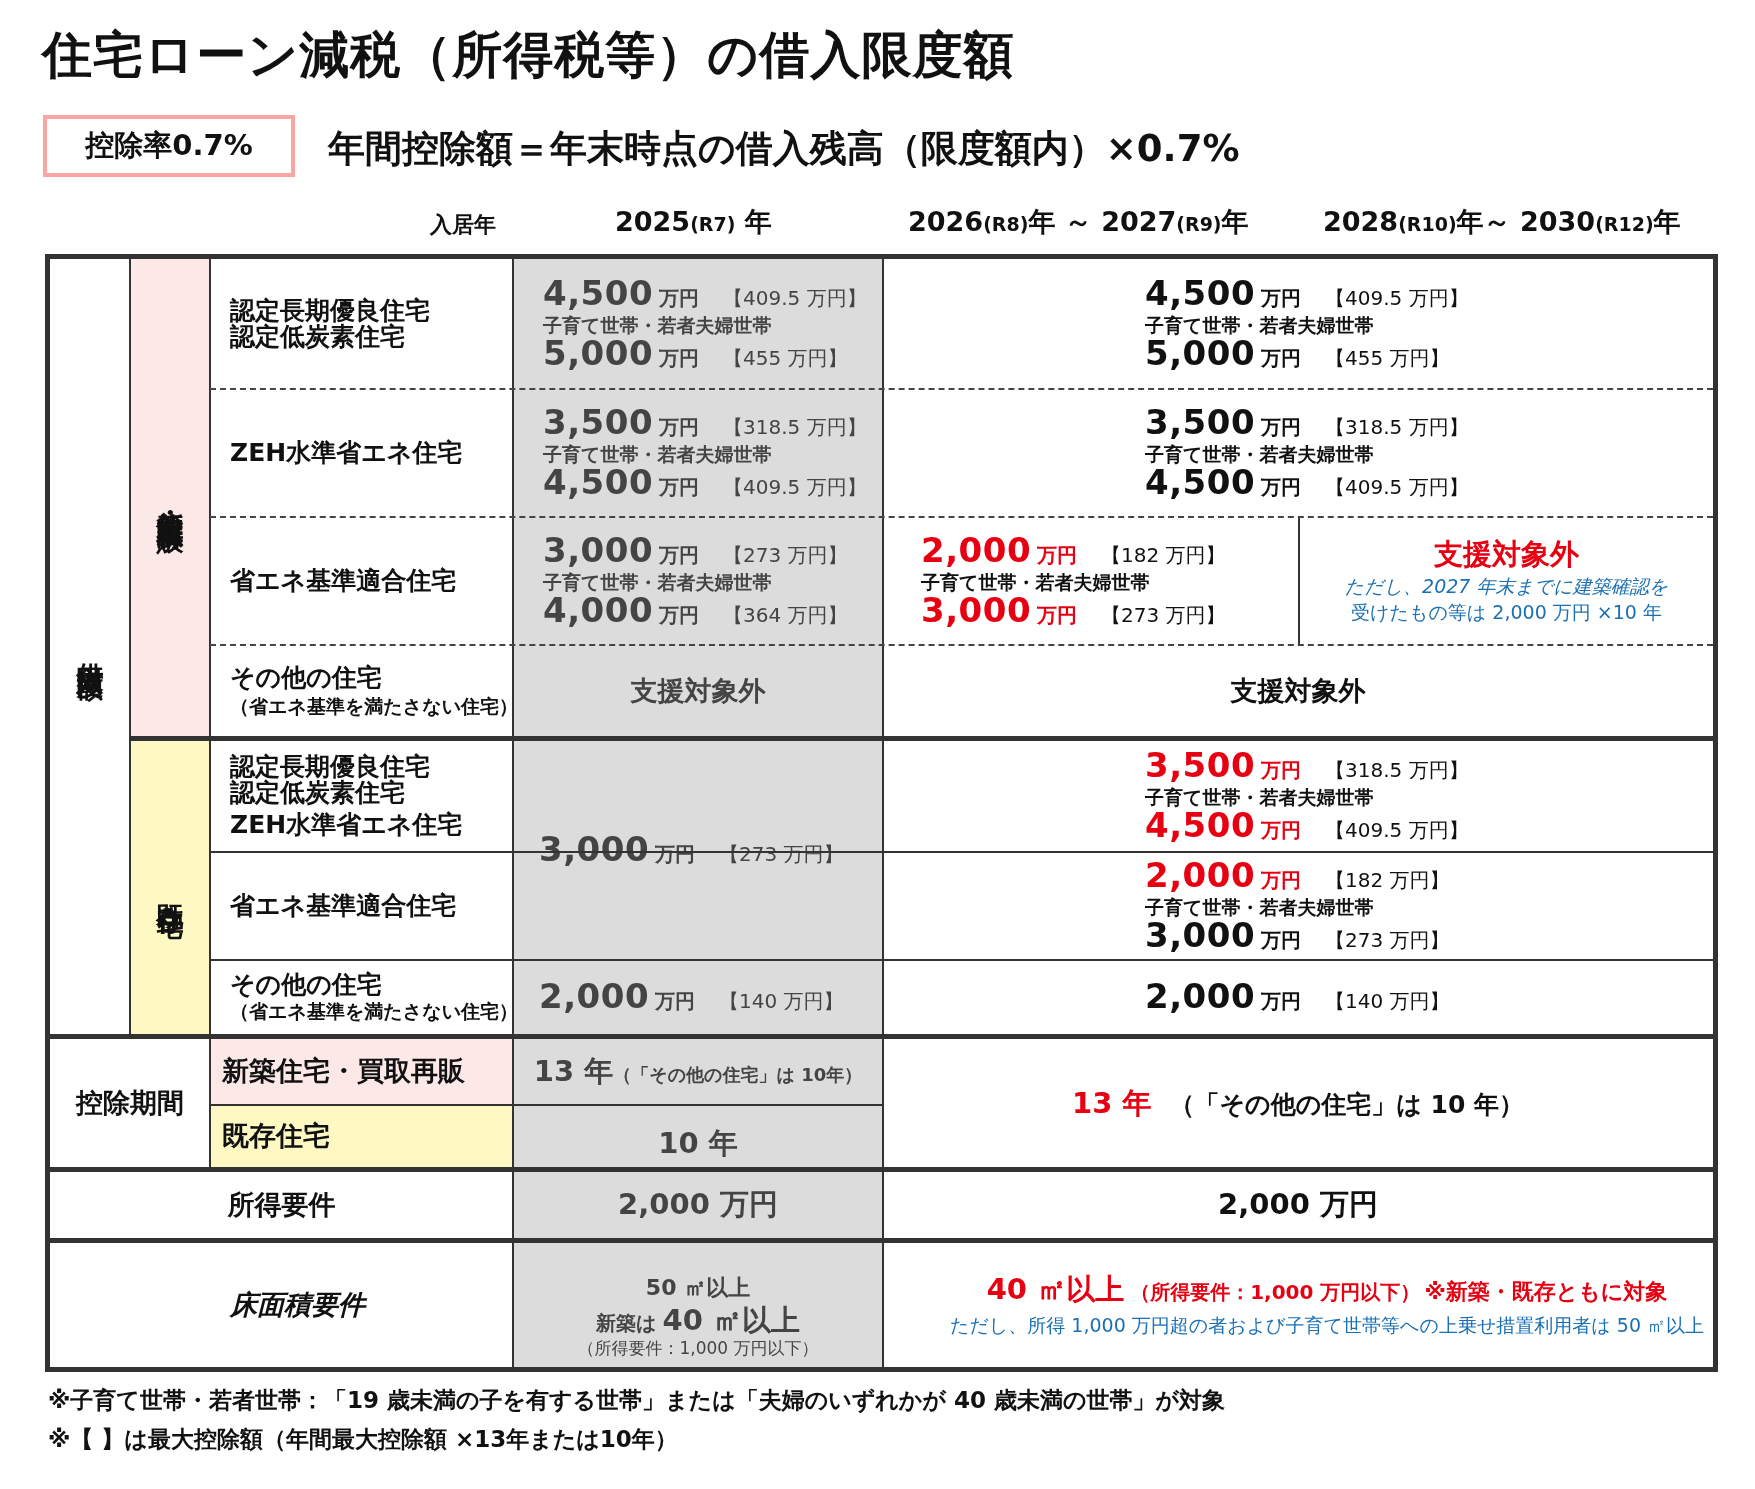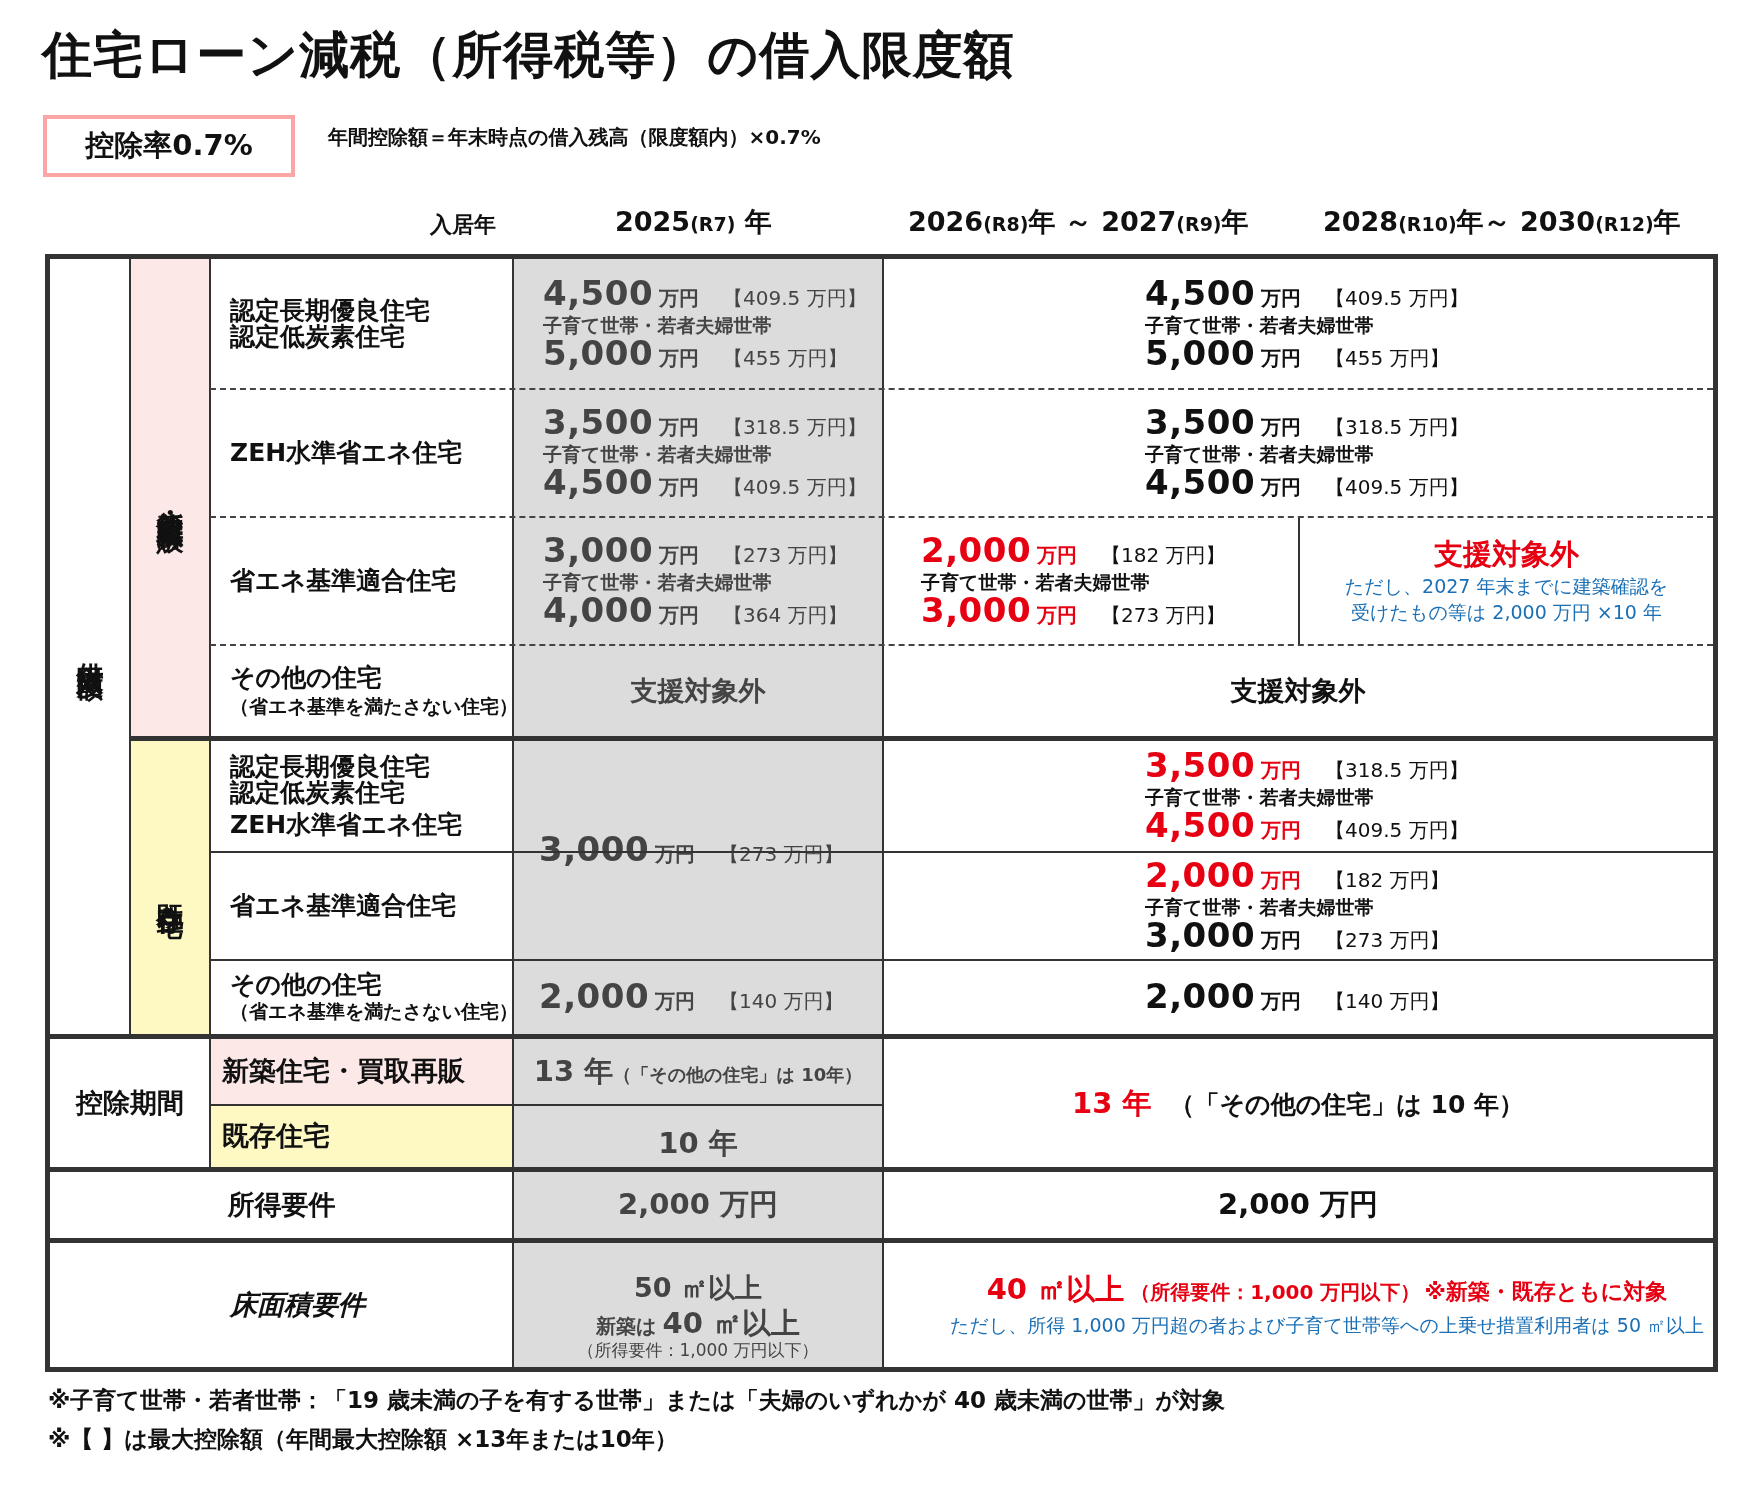--- a/index.html
+++ b/index.html
@@ -1,20 +1,20 @@
 <!DOCTYPE html>
 <html><head>
 <meta charset="utf-8">
 <style>
   html,body{margin:0;padding:0;background:#fff;}
   body{width:1755px;height:1489px;position:relative;overflow:hidden;font-family:"DejaVu Sans","Liberation Sans",sans-serif;color:#111;}
   .abs{position:absolute;box-sizing:border-box;}
   .title{left:42px;top:22px;font-size:50px;font-weight:bold;letter-spacing:1px;white-space:nowrap;}
   .ratebox{left:43px;top:115px;width:252px;height:62px;border:4px solid #fca5a5;display:flex;align-items:center;justify-content:center;font-size:29px;font-weight:bold;}
-  .formula{left:328px;top:124px;font-size:20px;font-weight:bold;white-space:nowrap;}
+  .formula{left:328px;top:124px;font-size:37px;font-weight:bold;white-space:nowrap;}
   .hdr{top:204px;font-size:27px;font-weight:bold;white-space:nowrap;}
   .hdr small{font-size:19px;}
   .tbl{left:45px;top:254px;width:1673px;height:1118px;border:5px solid #333;}
   .cell{position:absolute;box-sizing:border-box;display:flex;flex-direction:column;justify-content:center;}
   .pink{background:#fde8e8;}
   .blue{background:#fef9c3;}
   .gray{background:#dcdcdc;}
   .vline{position:absolute;width:2px;background:#333;}
   .hline{position:absolute;height:2px;background:#333;}
   .thick{height:5px;}
@@ -102,21 +102,21 @@
     <div class="note line">子育て世帯・若者夫婦世帯</div>
     <div class="line"><span class="amt">4,500</span><span class="unit">万円</span><span class="br">【409.5 万円】</span></div>
   </div>
   <div class="cell" style="left:833px;top:258px;width:415px;height:128px;padding-left:38px;">
     <div class="line"><span class="amt red">2,000</span><span class="unit red">万円</span><span class="br">【182 万円】</span></div>
     <div class="note line">子育て世帯・若者夫婦世帯</div>
     <div class="line"><span class="amt red">3,000</span><span class="unit red">万円</span><span class="br">【273 万円】</span></div>
   </div>
   <div class="cell center" style="left:1250px;top:258px;width:413px;height:128px;">
     <div class="line red" style="font-size:29px;font-weight:bold;">支援対象外</div>
-    <div class="line blu" style="font-size:19px;margin-top:8px;">ただし、2027 年末までに建築確認を</div>
+    <div class="line blu" style="font-size:19px;margin-top:8px;font-style:italic;">ただし、2027 年末までに建築確認を</div>
     <div class="line blu" style="font-size:19px;margin-top:6px;">受けたもの等は 2,000 万円 ×10 年</div>
   </div>
   <div class="cell center" style="left:833px;top:386px;width:830px;height:92px;">
       <div class="line" style="font-size:27px;font-weight:bold;">支援対象外</div>
     </div>
 
   <div class="cell" style="left:160px;top:481px;width:303px;height:112px;">
     <div class="label line">認定長期優良住宅</div>
       <div class="label line">認定低炭素住宅</div>
       <div class="label line" style="margin-top:6px;">ZEH水準省エネ住宅</div>
@@ -176,21 +176,21 @@
       <div class="dim" style="font-size:29px;font-weight:bold;">2,000 万円</div>
     </div>
   <div class="cell center" style="left:833px;top:913px;width:830px;height:66px;">
       <div style="font-size:29px;font-weight:bold;">2,000 万円</div>
     </div>
 
   <div class="cell center" style="left:16px;top:984px;width:463px;height:124px;font-style:italic;">
       <div style="font-size:27px;font-weight:bold;">床面積要件</div>
     </div>
   <div class="cell center" style="left:463px;top:984px;width:370px;height:124px;">
-    <div class="line dim" style="font-size:27px;font-weight:bold;margin-top:24px;">50 ㎡以上</div>
+    <div class="line dim" style="font-size:22px;font-weight:bold;margin-top:24px;">50 ㎡以上</div>
     <div class="line dim" style="margin-top:6px;"><span style="font-size:20px;font-weight:bold;">新築は</span><span style="font-size:29px;font-weight:bold;margin-left:6px;">40 ㎡以上</span></div>
     <div class="line dim" style="font-size:17px;margin-top:4px;">（所得要件：1,000 万円以下）</div>
   </div>
   <div class="cell center" style="left:862px;top:984px;width:830px;height:124px;">
     <div class="line red"><span style="font-size:29px;font-weight:bold;">40 ㎡以上</span><span style="font-size:20px;font-weight:bold;margin-left:6px;">（所得要件：1,000 万円以下）</span><span style="font-size:22px;font-weight:bold;margin-left:4px;">※新築・既存ともに対象</span></div>
     <div class="line blu" style="font-size:19px;margin-top:12px;">ただし、所得 1,000 万円超の者および子育て世帯等への上乗せ措置利用者は 50 ㎡以上</div>
   </div>
 
   <div class="vline" style="left:79px;top:0;height:777px;"></div>
   <div class="vline" style="left:159px;top:0;height:912px;"></div>

